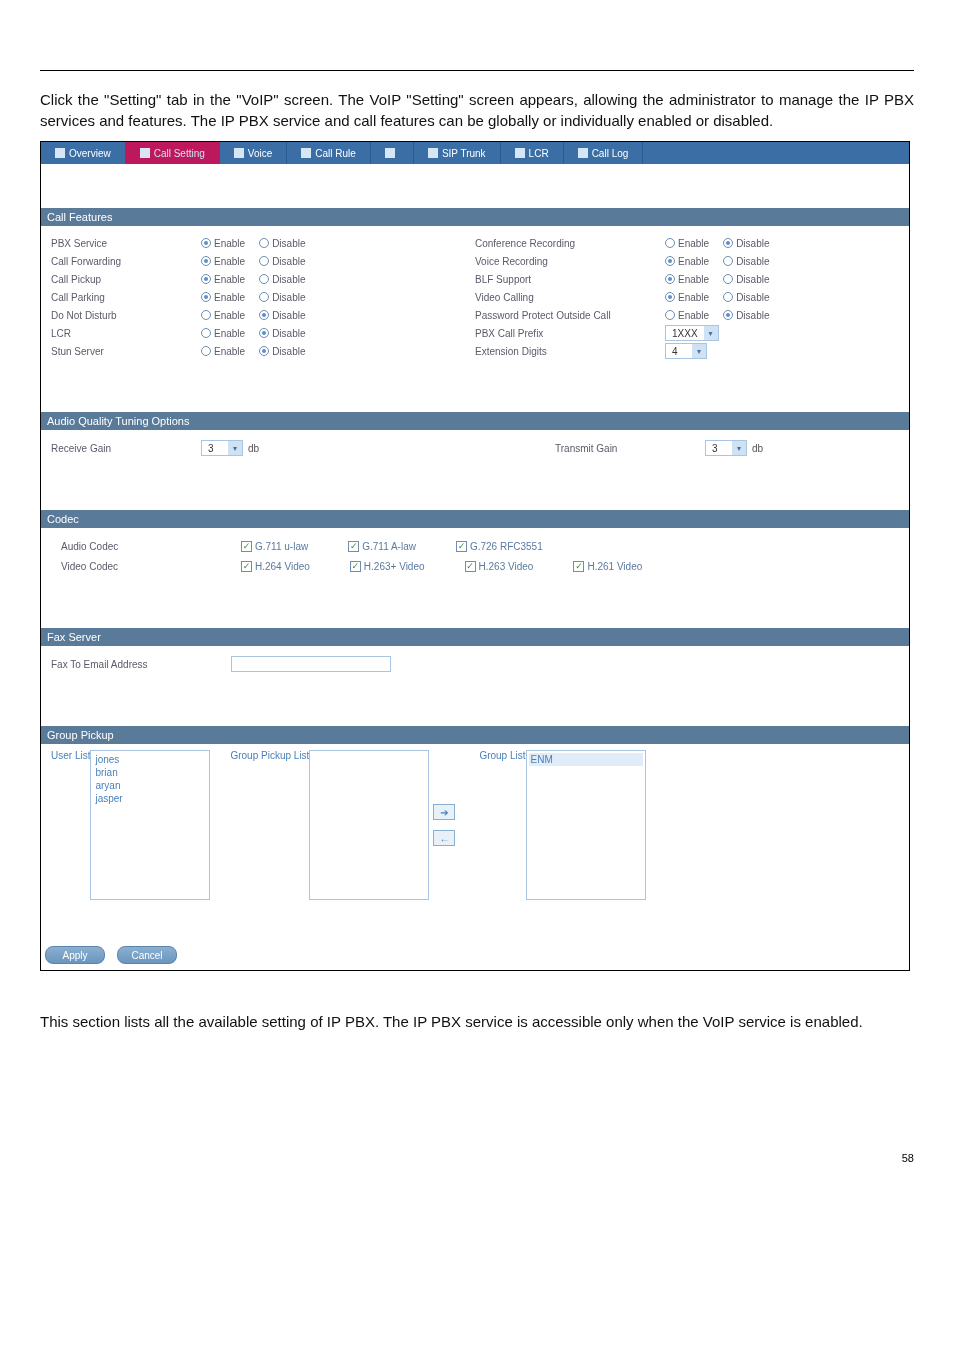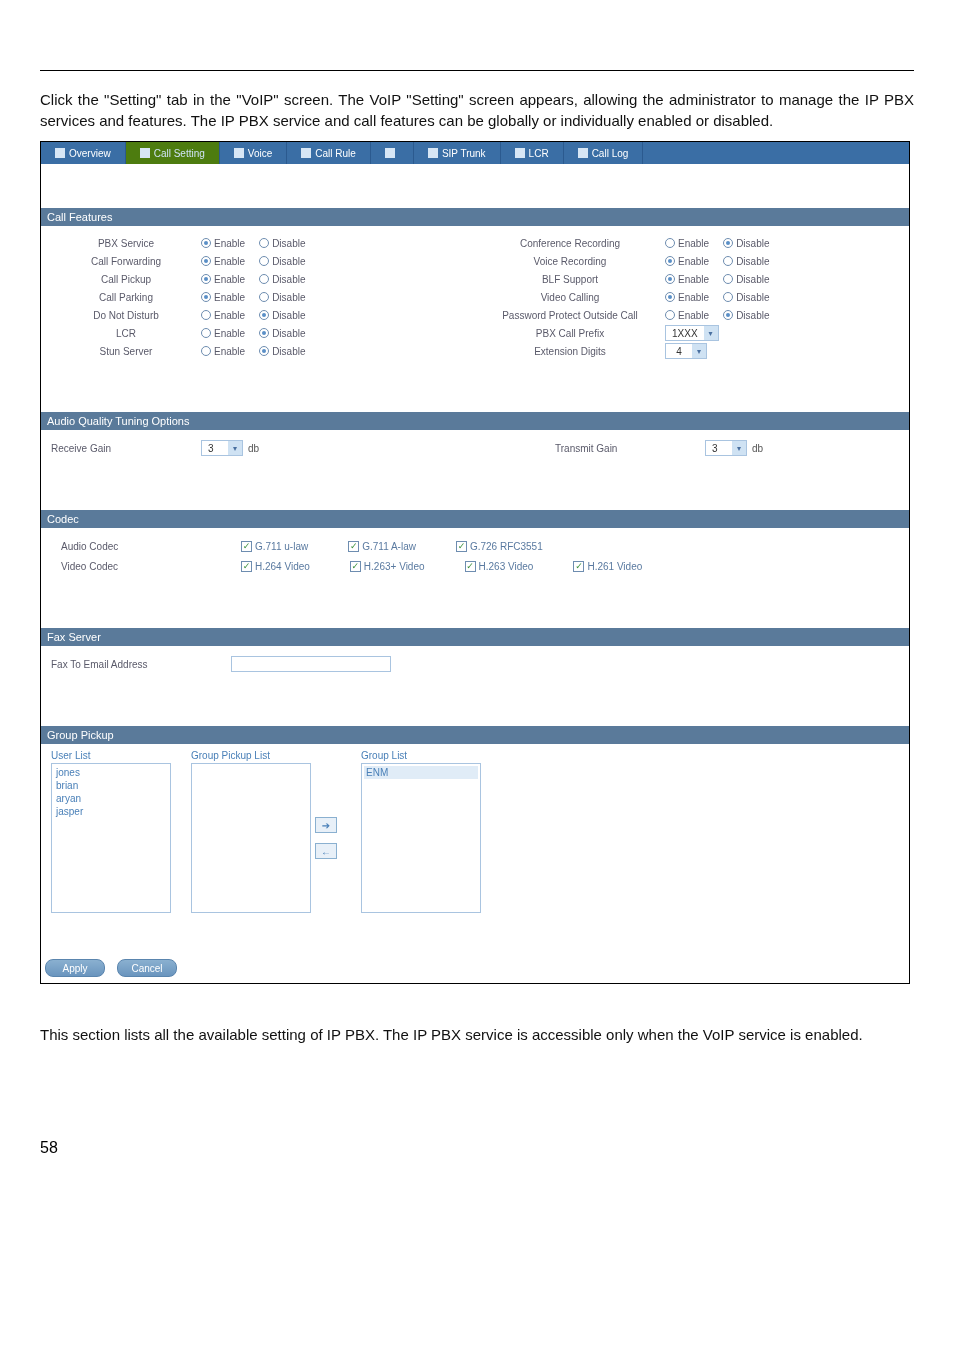--- a/index.html
+++ b/index.html
@@ -41,21 +41,21 @@
     display: flex;
     align-items: center;
     gap: 4px;
     font-size: 10px;
     color: #fff;
     border-right: 1px solid #2b5a8f;
     background: #3a6ea5;
     cursor: pointer;
   }
   .tab.active {
-    background: #4d7c0f;
+    background: #be185d;
     color: #cfe3f5;
   }
   .tab .ticon {
     width: 10px;
     height: 10px;
     background: #d7e6f5;
     display: inline-block;
   }
   .section-header {
     background: #5a7a9a;
@@ -63,21 +63,20 @@
     font-size: 11px;
     padding: 3px 6px;
     margin-top: 44px;
   }
   .panel {
     background: #fff;
     padding: 8px 10px;
   }
   .features-cols {
     display: flex;
-    text-align: center;
   }
   .features-left, .features-right {
     flex: 1;
   }
   .feature-row {
     display: flex;
     align-items: center;
     height: 18px;
     font-size: 10px;
     color: #4a4a4a;
@@ -203,21 +202,21 @@
     width: 160px;
     background: #fff;
   }
   .group-pickup {
     display: flex;
     gap: 20px;
     padding: 6px 10px 40px 10px;
   }
   .gp-col {
     display: flex;
-    flex-direction: column;
+    flex-direction: row;
   }
   .gp-header {
     color: #4a80b8;
     font-size: 10px;
     margin-bottom: 2px;
   }
   .listbox {
     border: 1px solid #a9c4e0;
     width: 120px;
     height: 150px;
@@ -269,24 +268,24 @@
     cursor: pointer;
   }
   .outro-text {
     font-size: 15px;
     line-height: 1.4;
     text-align: justify;
     color: #111;
     margin-top: 40px;
   }
   .page-num {
-    text-align: left;
-    font-size: 16px;
+    text-align: right;
+    font-size: 11px;
     color: #000;
-    margin-top: 94px;
+    margin-top: 120px;
     padding-bottom: 20px;
   }
 </style>
 </head>
 <body>
 
 <div class="page">
   <div class="divider-line"></div>
 
   <p class="intro-text">Click the "Setting" tab in the "VoIP" screen. The VoIP "Setting" screen appears, allowing the administrator to manage the IP PBX services and features. The IP PBX service and call features can be globally or individually enabled or disabled.</p>

